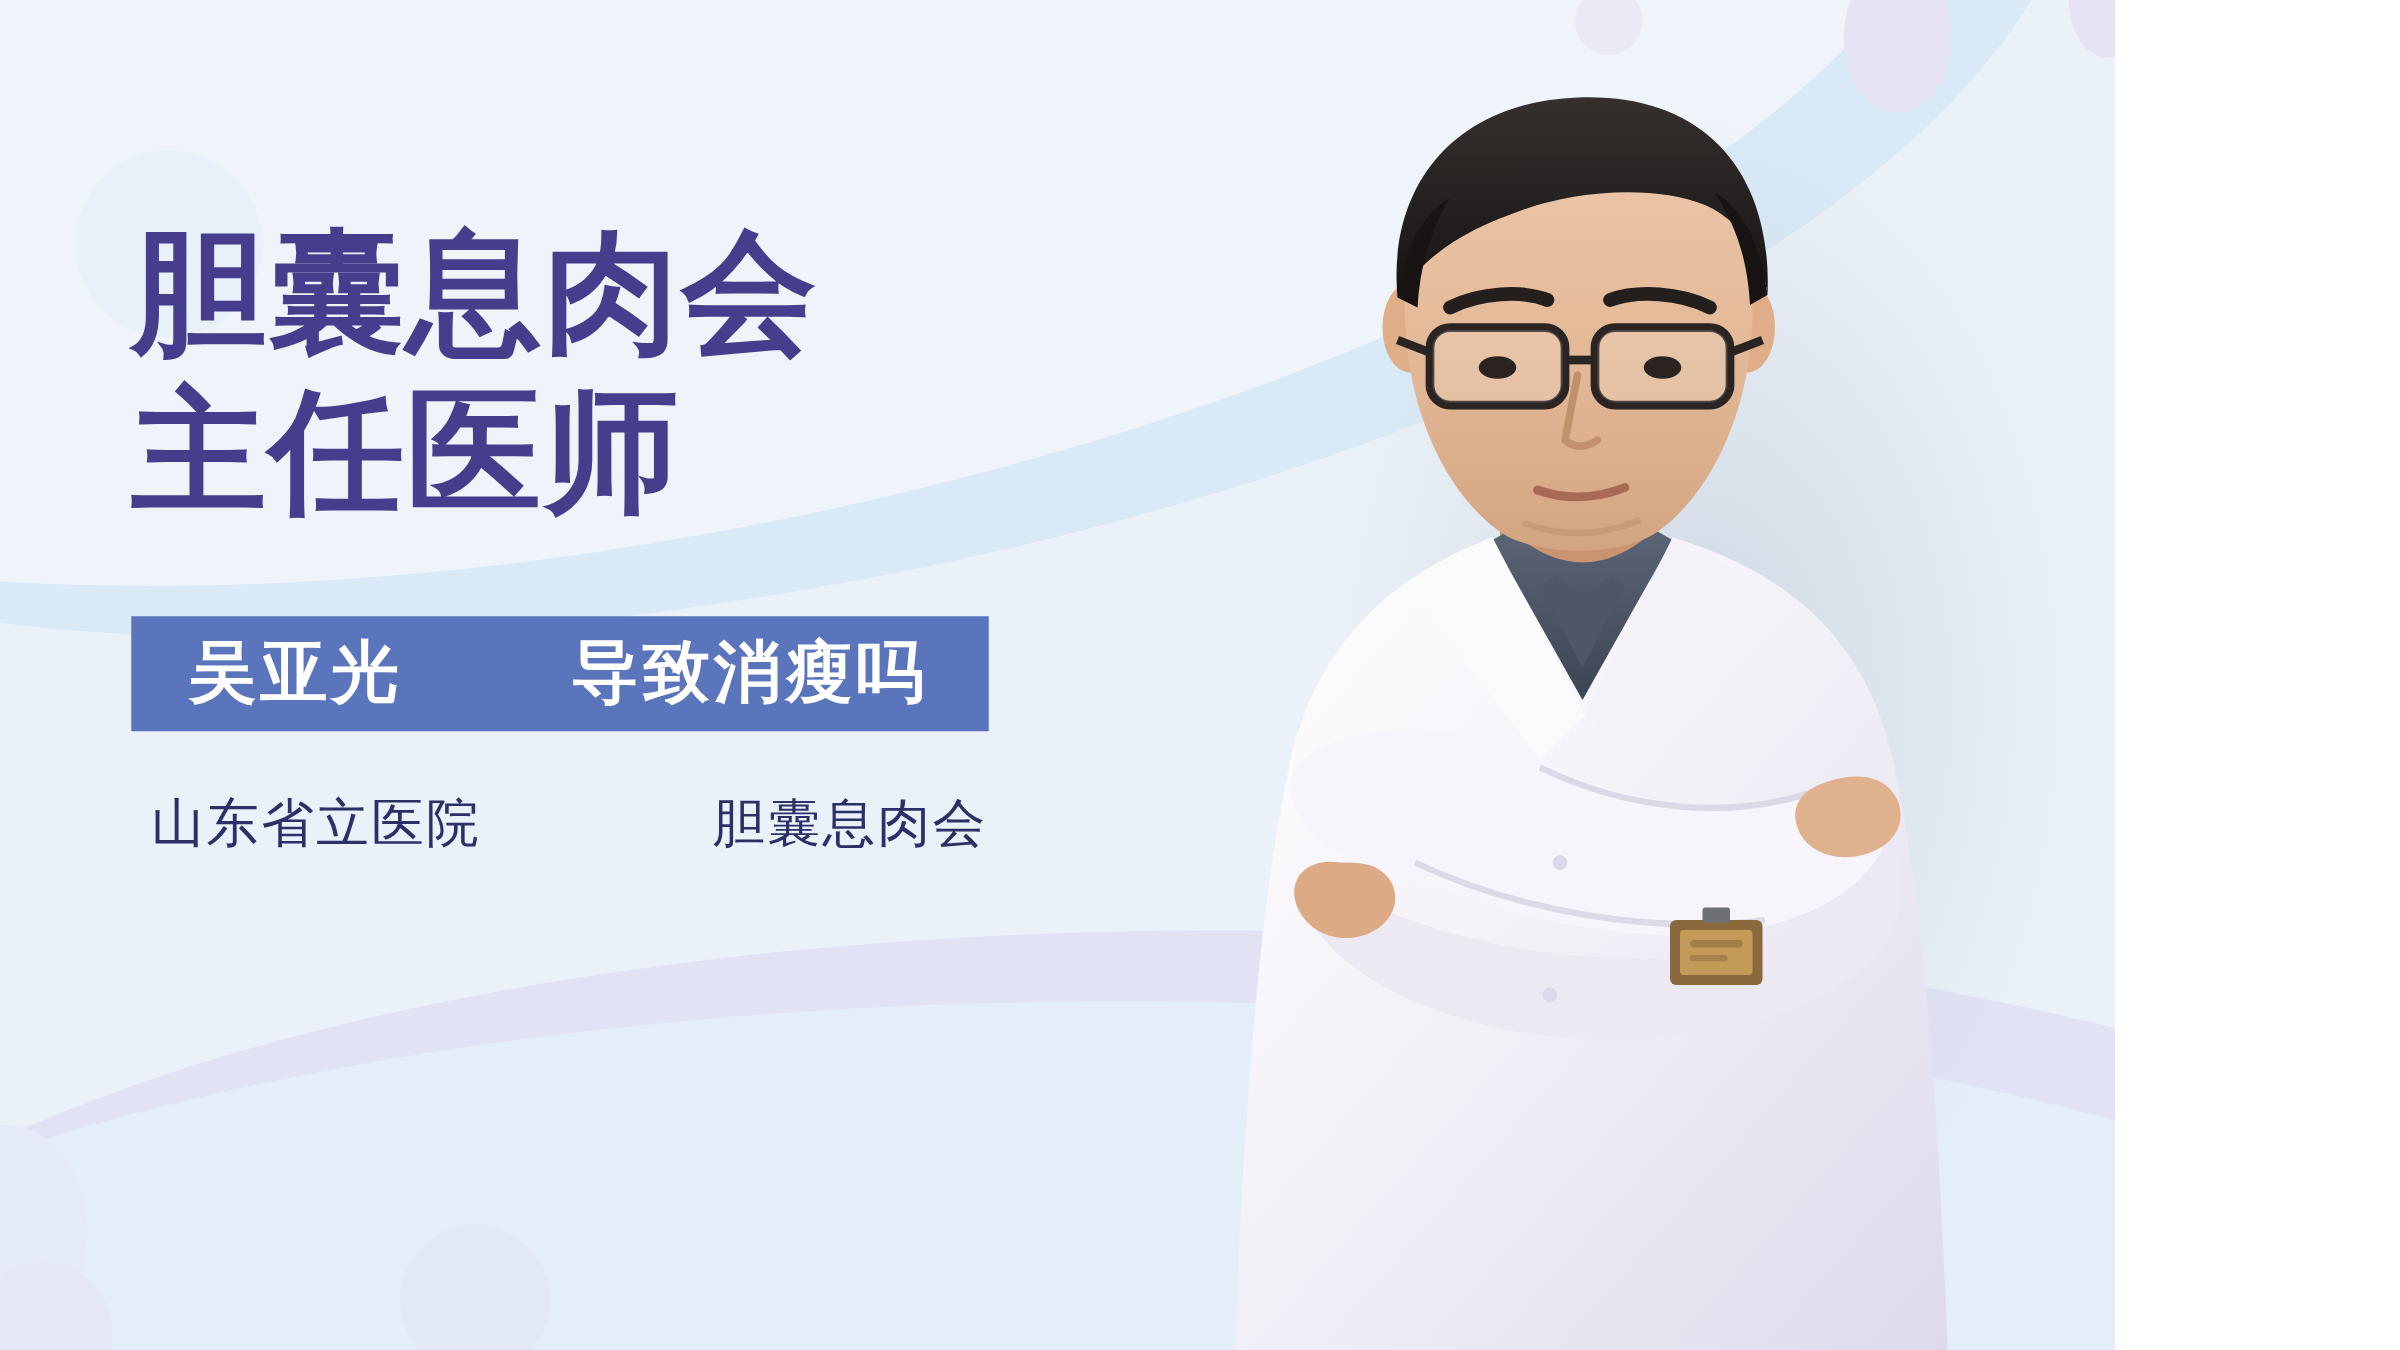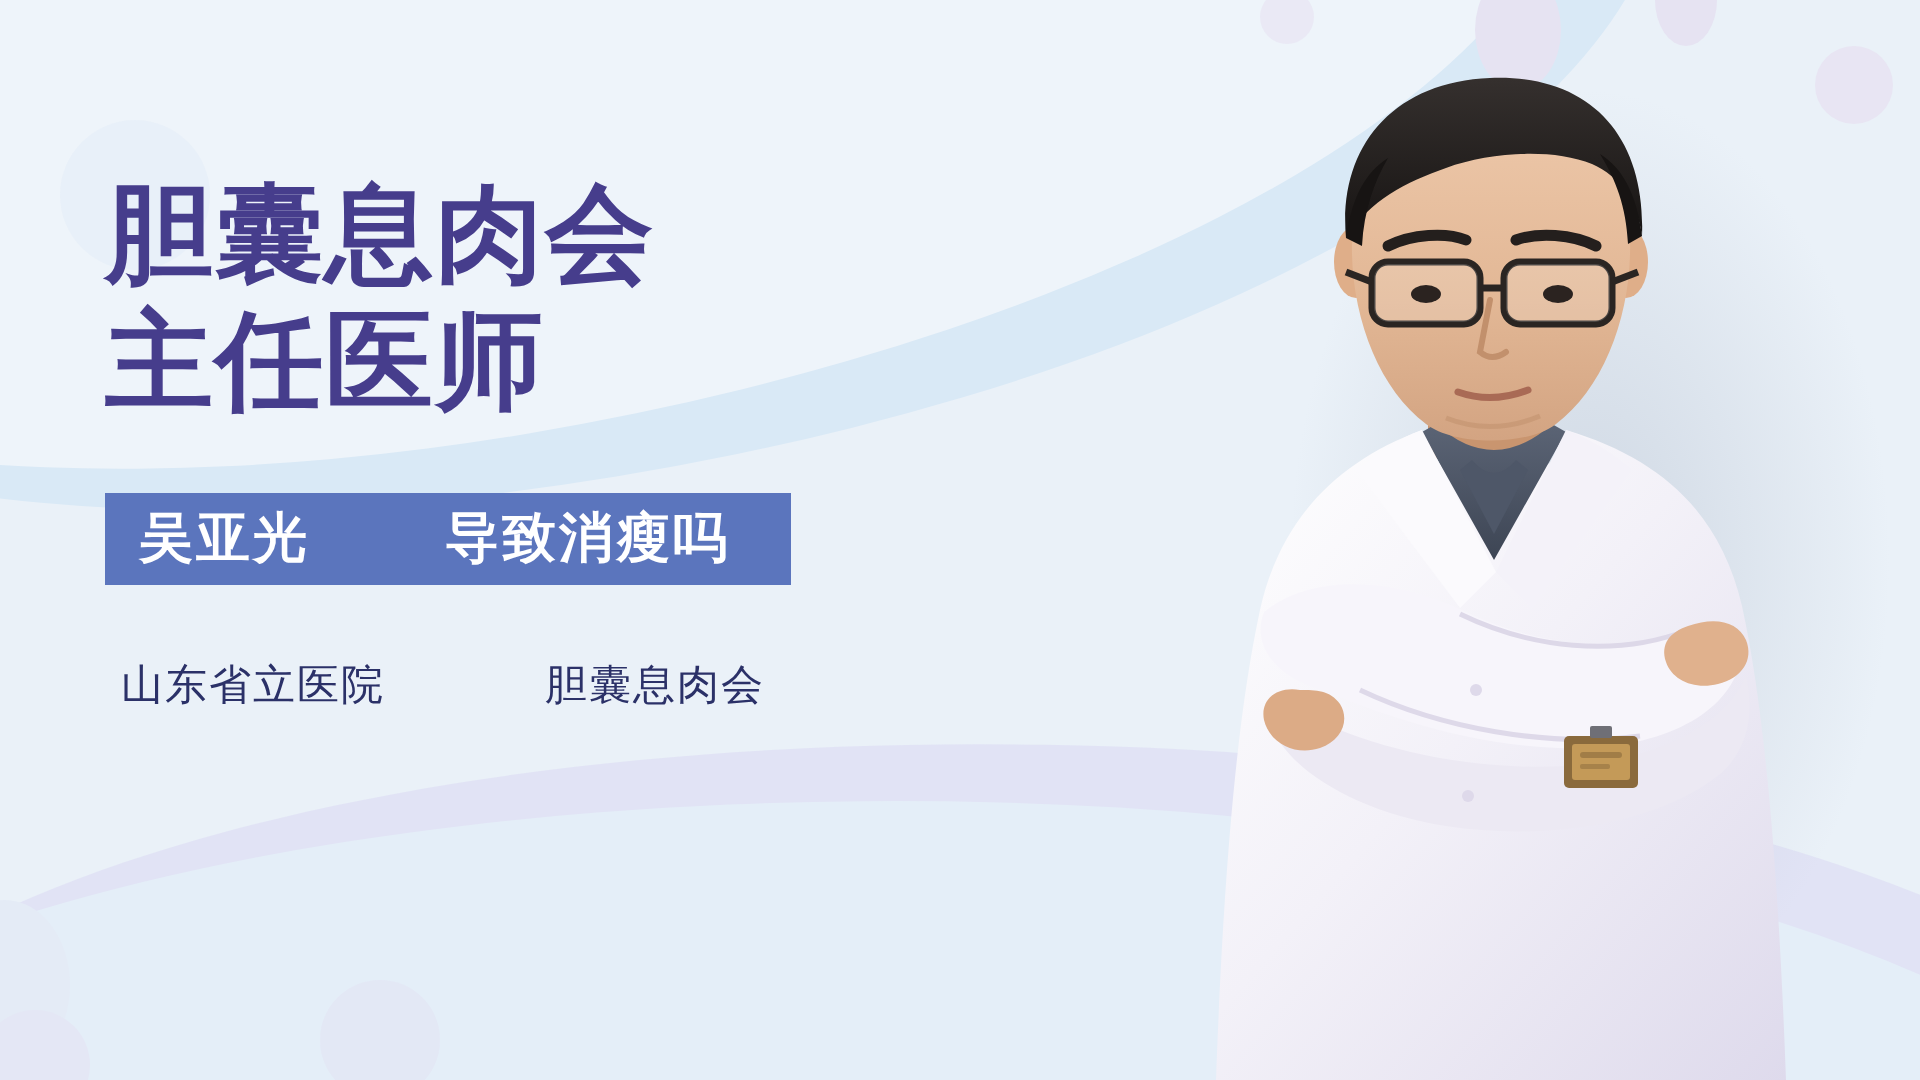--- a/index.html
+++ b/index.html
@@ -1,21 +1,21 @@
 <!DOCTYPE html>
 <html><head>
 <meta charset="utf-8">
 <style>
   * { margin:0; padding:0; box-sizing:border-box; }
   html, body {
     width:1920px; height:1080px; overflow:hidden;
     font-family:"Liberation Sans","DejaVu Sans",sans-serif;
   }
   #stage {
-    position:relative; width:1920px; height:1080px;
+    position:relative; width:1692px; height:1080px;
     background:#eaf1f8;
     overflow:hidden;
   }
   
   .bg-layer { position:absolute; inset:0; }
   .wave { position:absolute; }
 
   .wave-top-blue {
     top:-420px; left:-520px;
     width:2200px; height:900px;
@@ -68,31 +68,31 @@
   .title-line { display:block; white-space:nowrap; }
 
   .badge {
     margin-top:68px;
     width:686px; height:92px;
     background:#5b75bd;
     display:flex; align-items:center;
   }
   .badge-name {
     color:#ffffff; font-size:54px; font-weight:bold;
-    letter-spacing:3px; margin-left:34px;
+    letter-spacing:3px; margin-left:46px;
   }
   .badge-rank {
     color:#ffffff; font-size:54px; font-weight:bold;
     letter-spacing:3px; margin-left:135px;
   }
 
   .meta {
-    margin-top:72px; width:700px;
+    margin-top:46px; width:700px;
     display:flex; align-items:center;
-    color:#2b3168; font-size:42px; letter-spacing:2px;
+    color:#2b3168; font-size:42px; letter-spacing:2px;gap:25px;
   }
   .meta-hospital { margin-left:16px; }
   .meta-dept { margin-left:160px; }
 
   
   .portrait { position:absolute; right:0px; bottom:0; width:760px; height:1080px; }
   .portrait svg { width:100%; height:100%; display:block; }
 </style>
 </head>
 <body>

